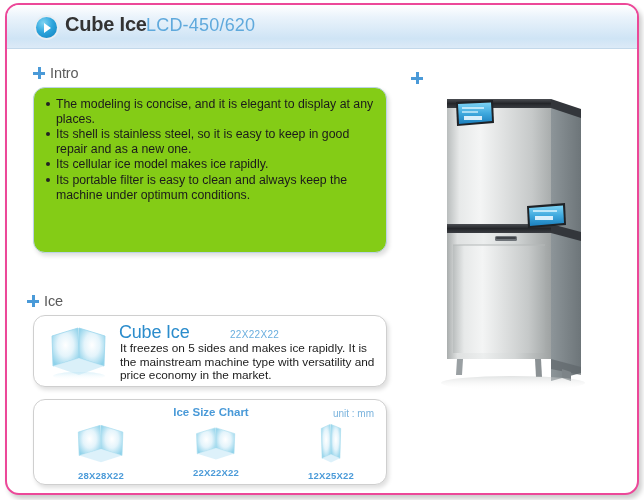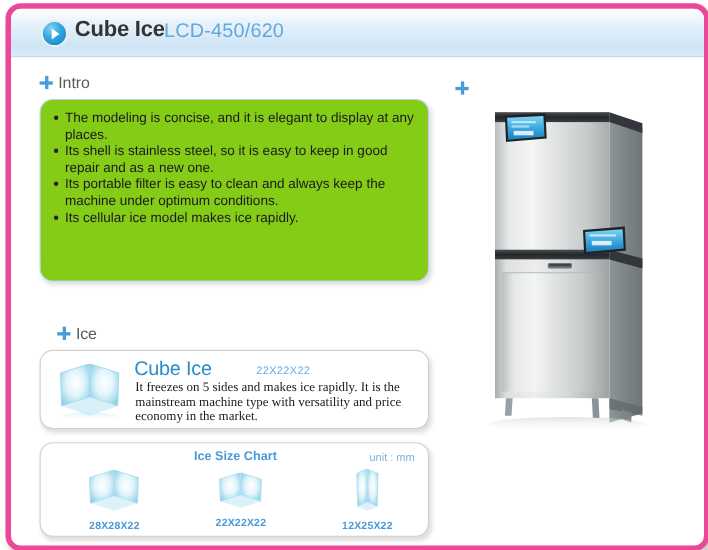--- a/index.html
+++ b/index.html
@@ -11,21 +11,21 @@
   }
   .page{
     position:absolute;left:0;top:0;width:644px;height:500px;
     background:#ffffff;
   }
 
   
   .card{
     position:absolute;left:5px;top:3px;width:630px;height:488px;
     background:#ffffff;
-    border:5px solid #ec4899;
+    border:2px solid #ec4899;
     border-radius:14px;
     box-shadow:3px 4px 5px rgba(0,0,0,.20);
     overflow:hidden;
   }
 
   
   .header{
     position:absolute;left:0;top:0;width:100%;height:44px;
     background:linear-gradient(to bottom,#ffffff 0%,#eaf3fb 28%,#cfe4f5 78%,#dceaf7 100%);
     border-bottom:1px solid #c3d8ea;
@@ -105,21 +105,21 @@
   .cube-ice-title{
     position:absolute;left:85px;top:6px;
     font-size:18px;color:#2b8ccc;letter-spacing:-0.2px;
   }
   .cube-ice-dim{
     position:absolute;left:196px;top:13px;
     font-size:10px;color:#6aaede;letter-spacing:0.3px;
   }
   .cube-ice-desc{
     position:absolute;left:86px;top:26px;width:262px;
-    font-size:11.8px;color:#1b1b1b;line-height:13.6px;font-family:Liberation Serif, serif;
+    font-size:11.8px;color:#1b1b1b;line-height:13.6px;
   }
 
   
   .chart-box{
     position:absolute;left:26px;top:394px;width:354px;height:86px;
     background:#ffffff;
     border:1px solid #cfcfcf;
     border-radius:12px;
     box-shadow:2px 3px 4px rgba(0,0,0,.13);
     box-sizing:border-box;
@@ -163,26 +163,26 @@
     </div>
 
     <div class="sec-title" style="left:26px;top:60px;">
       <span class="plus"></span><span>Intro</span>
     </div>
 
     <div class="intro-box">
       <ul class="bullets">
         <li>The modeling is concise, and it is elegant to display at any places.</li>
         <li>Its shell is stainless steel, so it is easy to keep in good repair and as a new one.</li>
+        <li>Its cellular ice model makes ice rapidly.</li>
         <li>Its portable filter is easy to clean and always keep the machine under optimum conditions.</li>
-        <li>Its cellular ice model makes ice rapidly.</li>
       </ul>
     </div>
 
-    <div class="sec-title" style="left:42px;top:288px;">
+    <div class="sec-title" style="left:20px;top:288px;">
       <span class="plus"></span><span>Ice</span>
     </div>
 
     <div class="ice-box">
       <svg width="62" height="60" style="position:absolute;left:14px;top:6px;" viewBox="0 0 62 60">
         <defs>
           <radialGradient id="icg1" cx="50%" cy="45%" r="62%">
             <stop offset="0%" stop-color="#ffffff"></stop>
             <stop offset="48%" stop-color="#e4f4fb"></stop>
             <stop offset="100%" stop-color="#8fd2ea"></stop>

